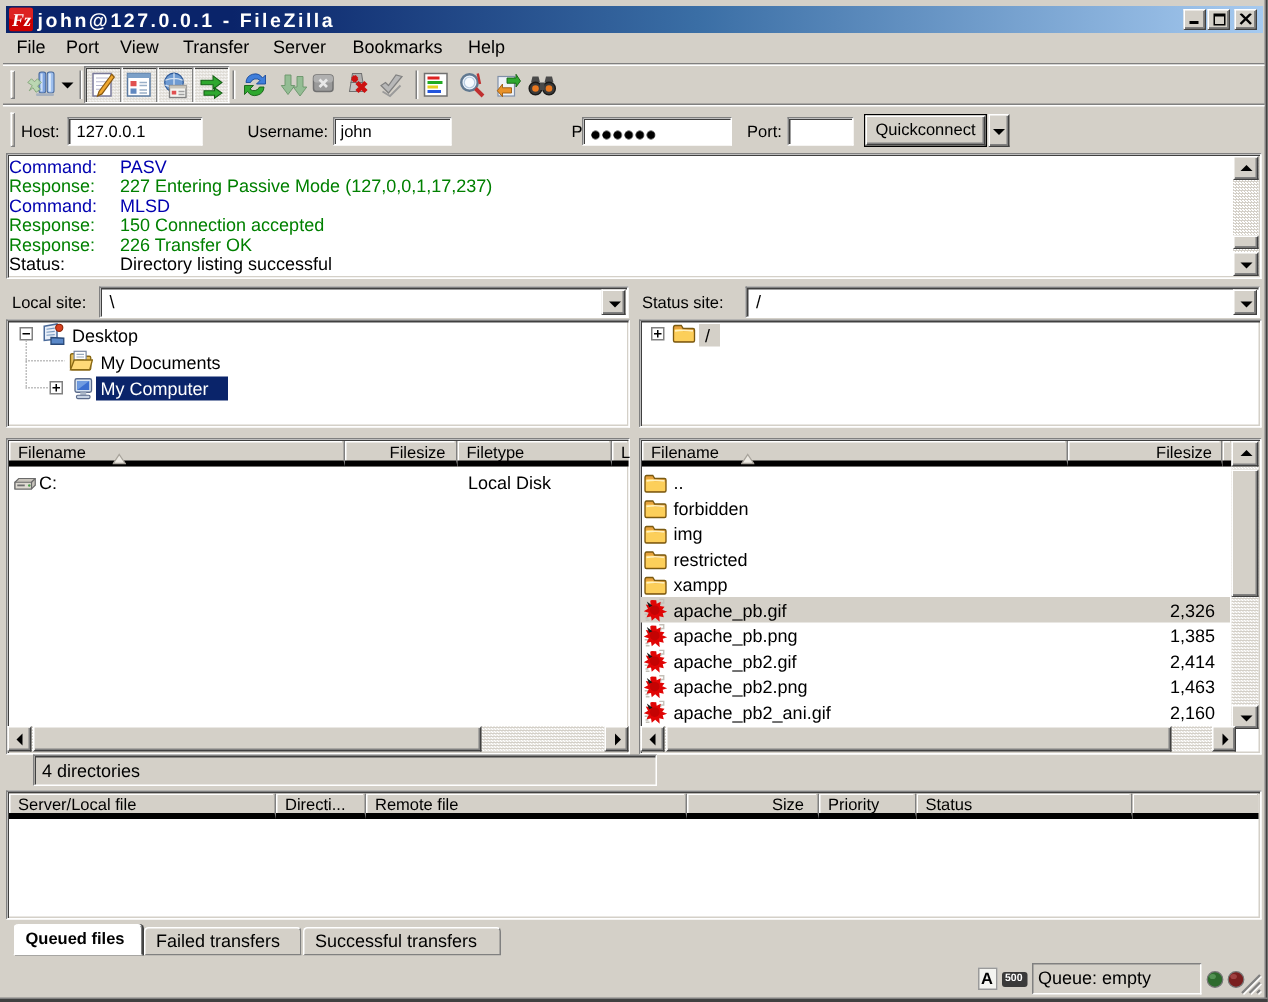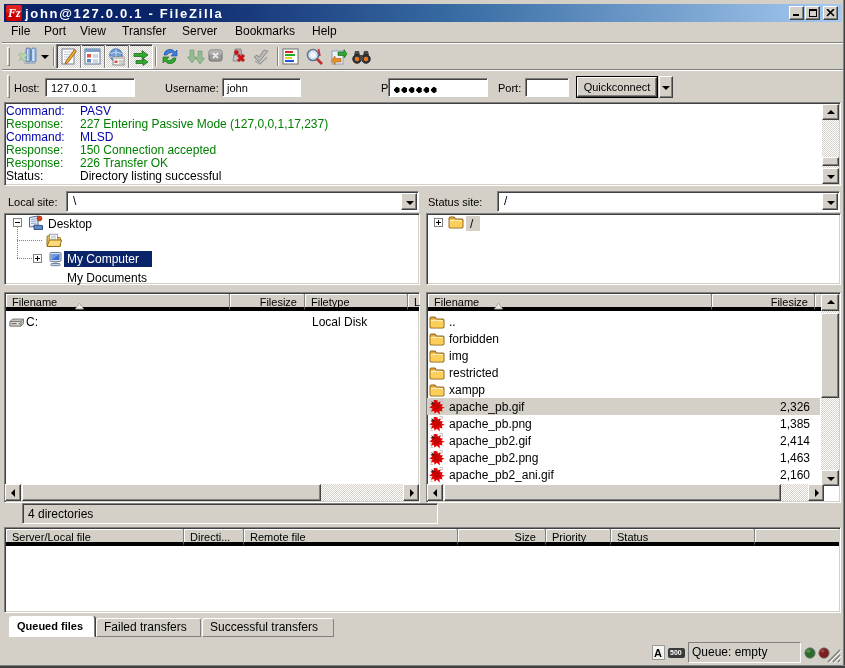--- a/index.html
+++ b/index.html
@@ -290,21 +290,21 @@
   <div class="a" style="left:9px;top:5px;width:9px;height:9px;background:#fff;border:1px solid #808080;">
         <div class="a" style="left:1px;top:3px;width:5px;height:1px;background:#000;"></div>
       </div>
   <svg class="a" width="16" height="16" style="left:24px;top:2px;">
         <use href="#deskicon"></use>
       </svg>
   <div class="a t11" style="left:44px;top:5px;">Desktop</div>
   <svg class="a" width="16" height="16" style="left:42px;top:20px;">
         <use href="#docsicon"></use>
       </svg>
-  <div class="a t11" style="left:63px;top:23px;margin-top:36px;">My Documents</div>
+  <div class="a t11" style="left:63px;top:23px;">My Documents</div>
   <div class="a" style="left:29px;top:41px;width:9px;height:9px;background:#fff;border:1px solid #808080;">
         <div class="a" style="left:1px;top:3px;width:5px;height:1px;background:#000;"></div>
         <div class="a" style="left:3px;top:1px;width:1px;height:5px;background:#000;"></div>
       </div>
   <svg class="a" width="16" height="16" style="left:44px;top:38px;">
         <use href="#pcicon"></use>
       </svg>
   <div class="a" style="left:60px;top:38px;width:88px;height:16px;background:#0a246a;"></div>
   <div class="a t11" style="left:63px;top:40px;color:#fff;">My Computer</div>
 </div>

